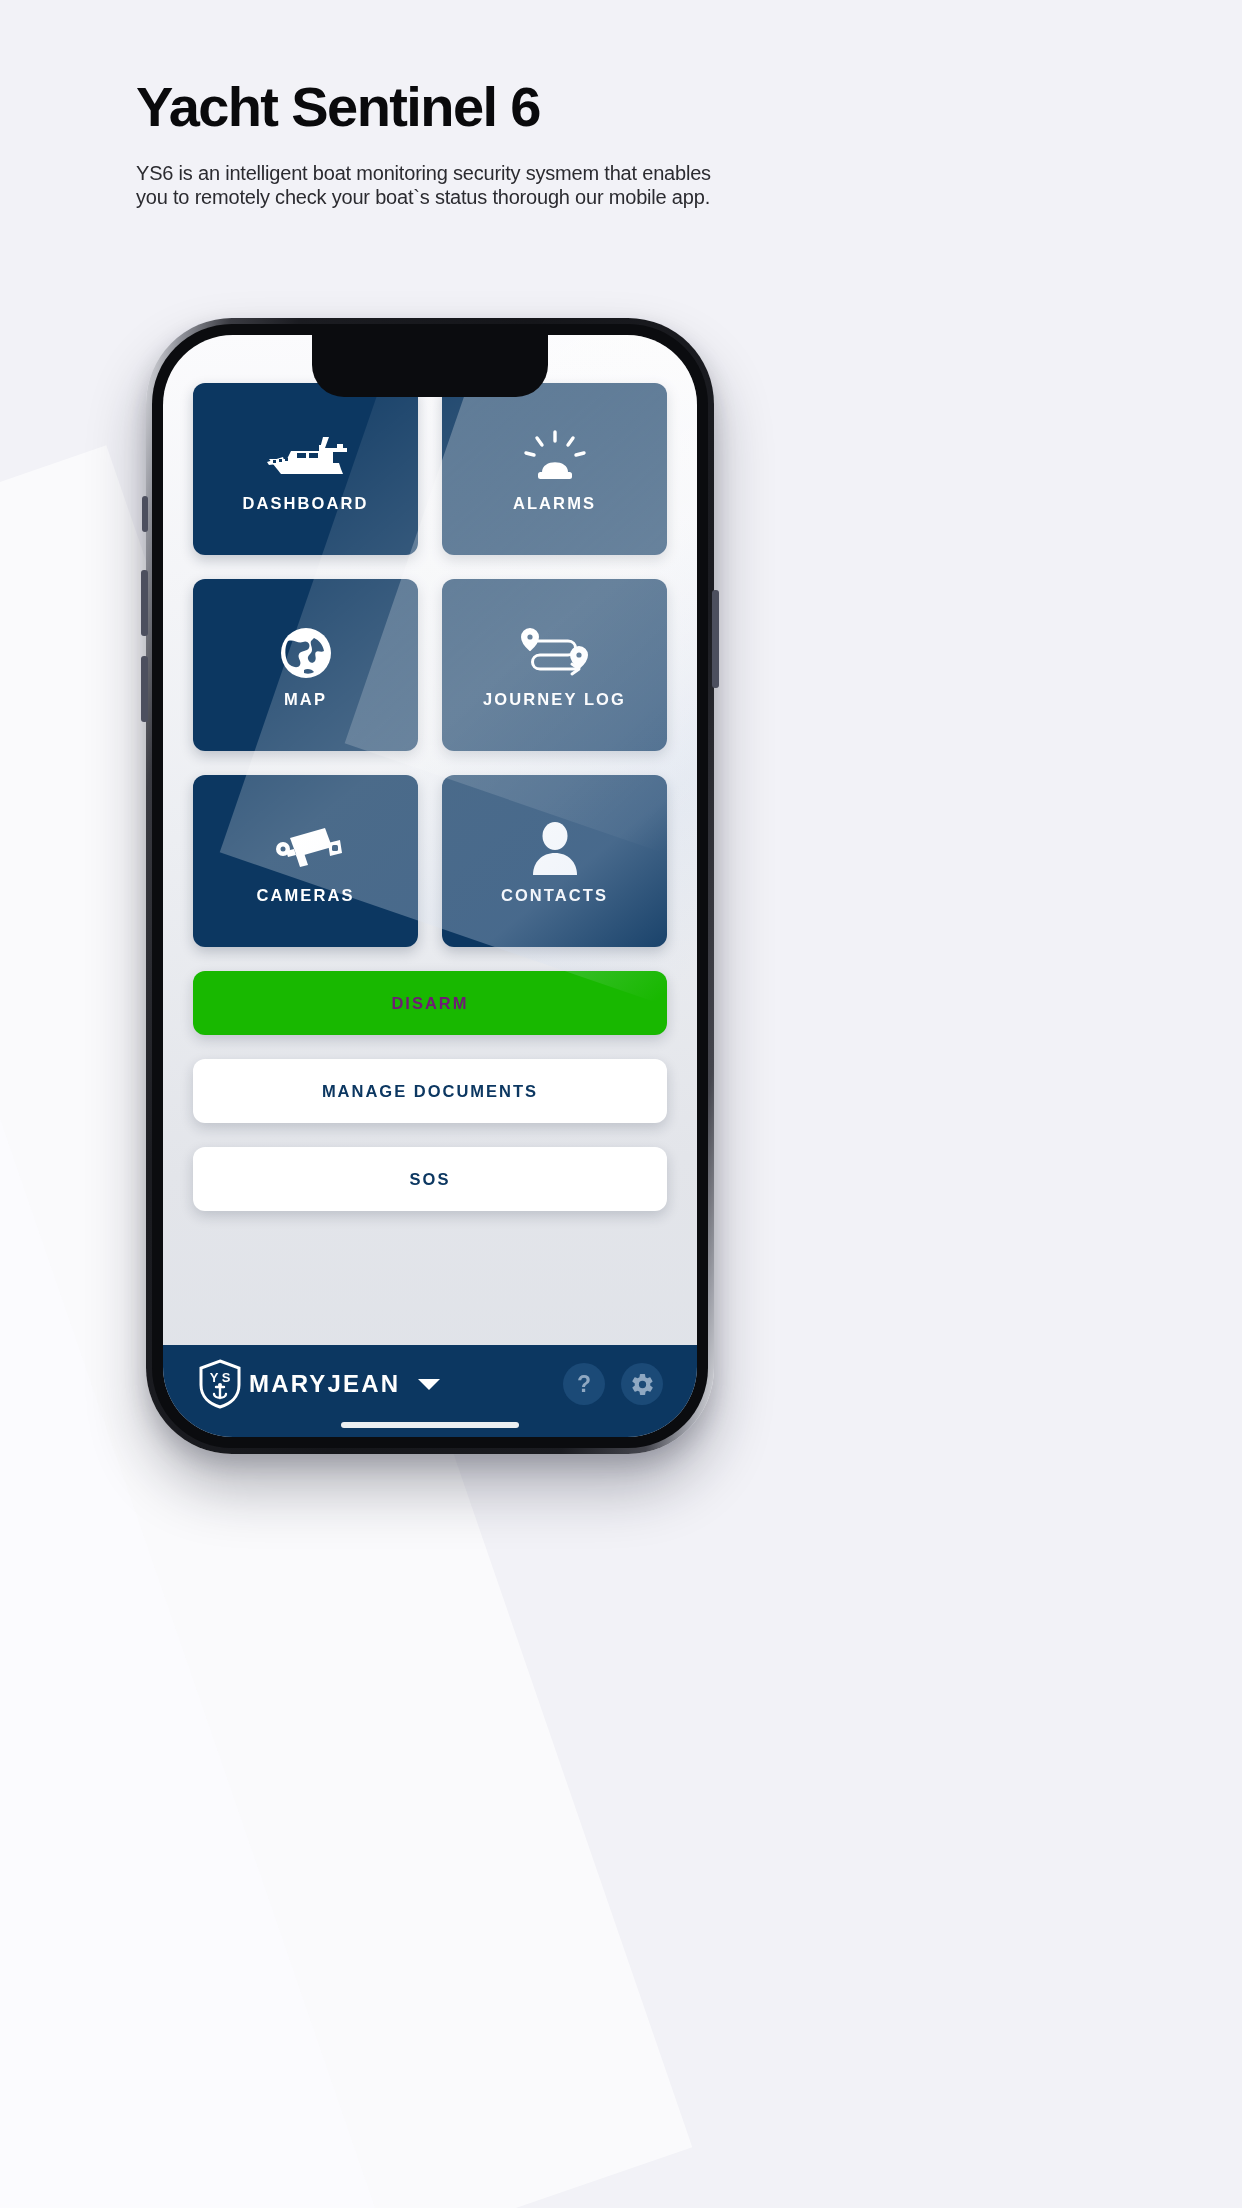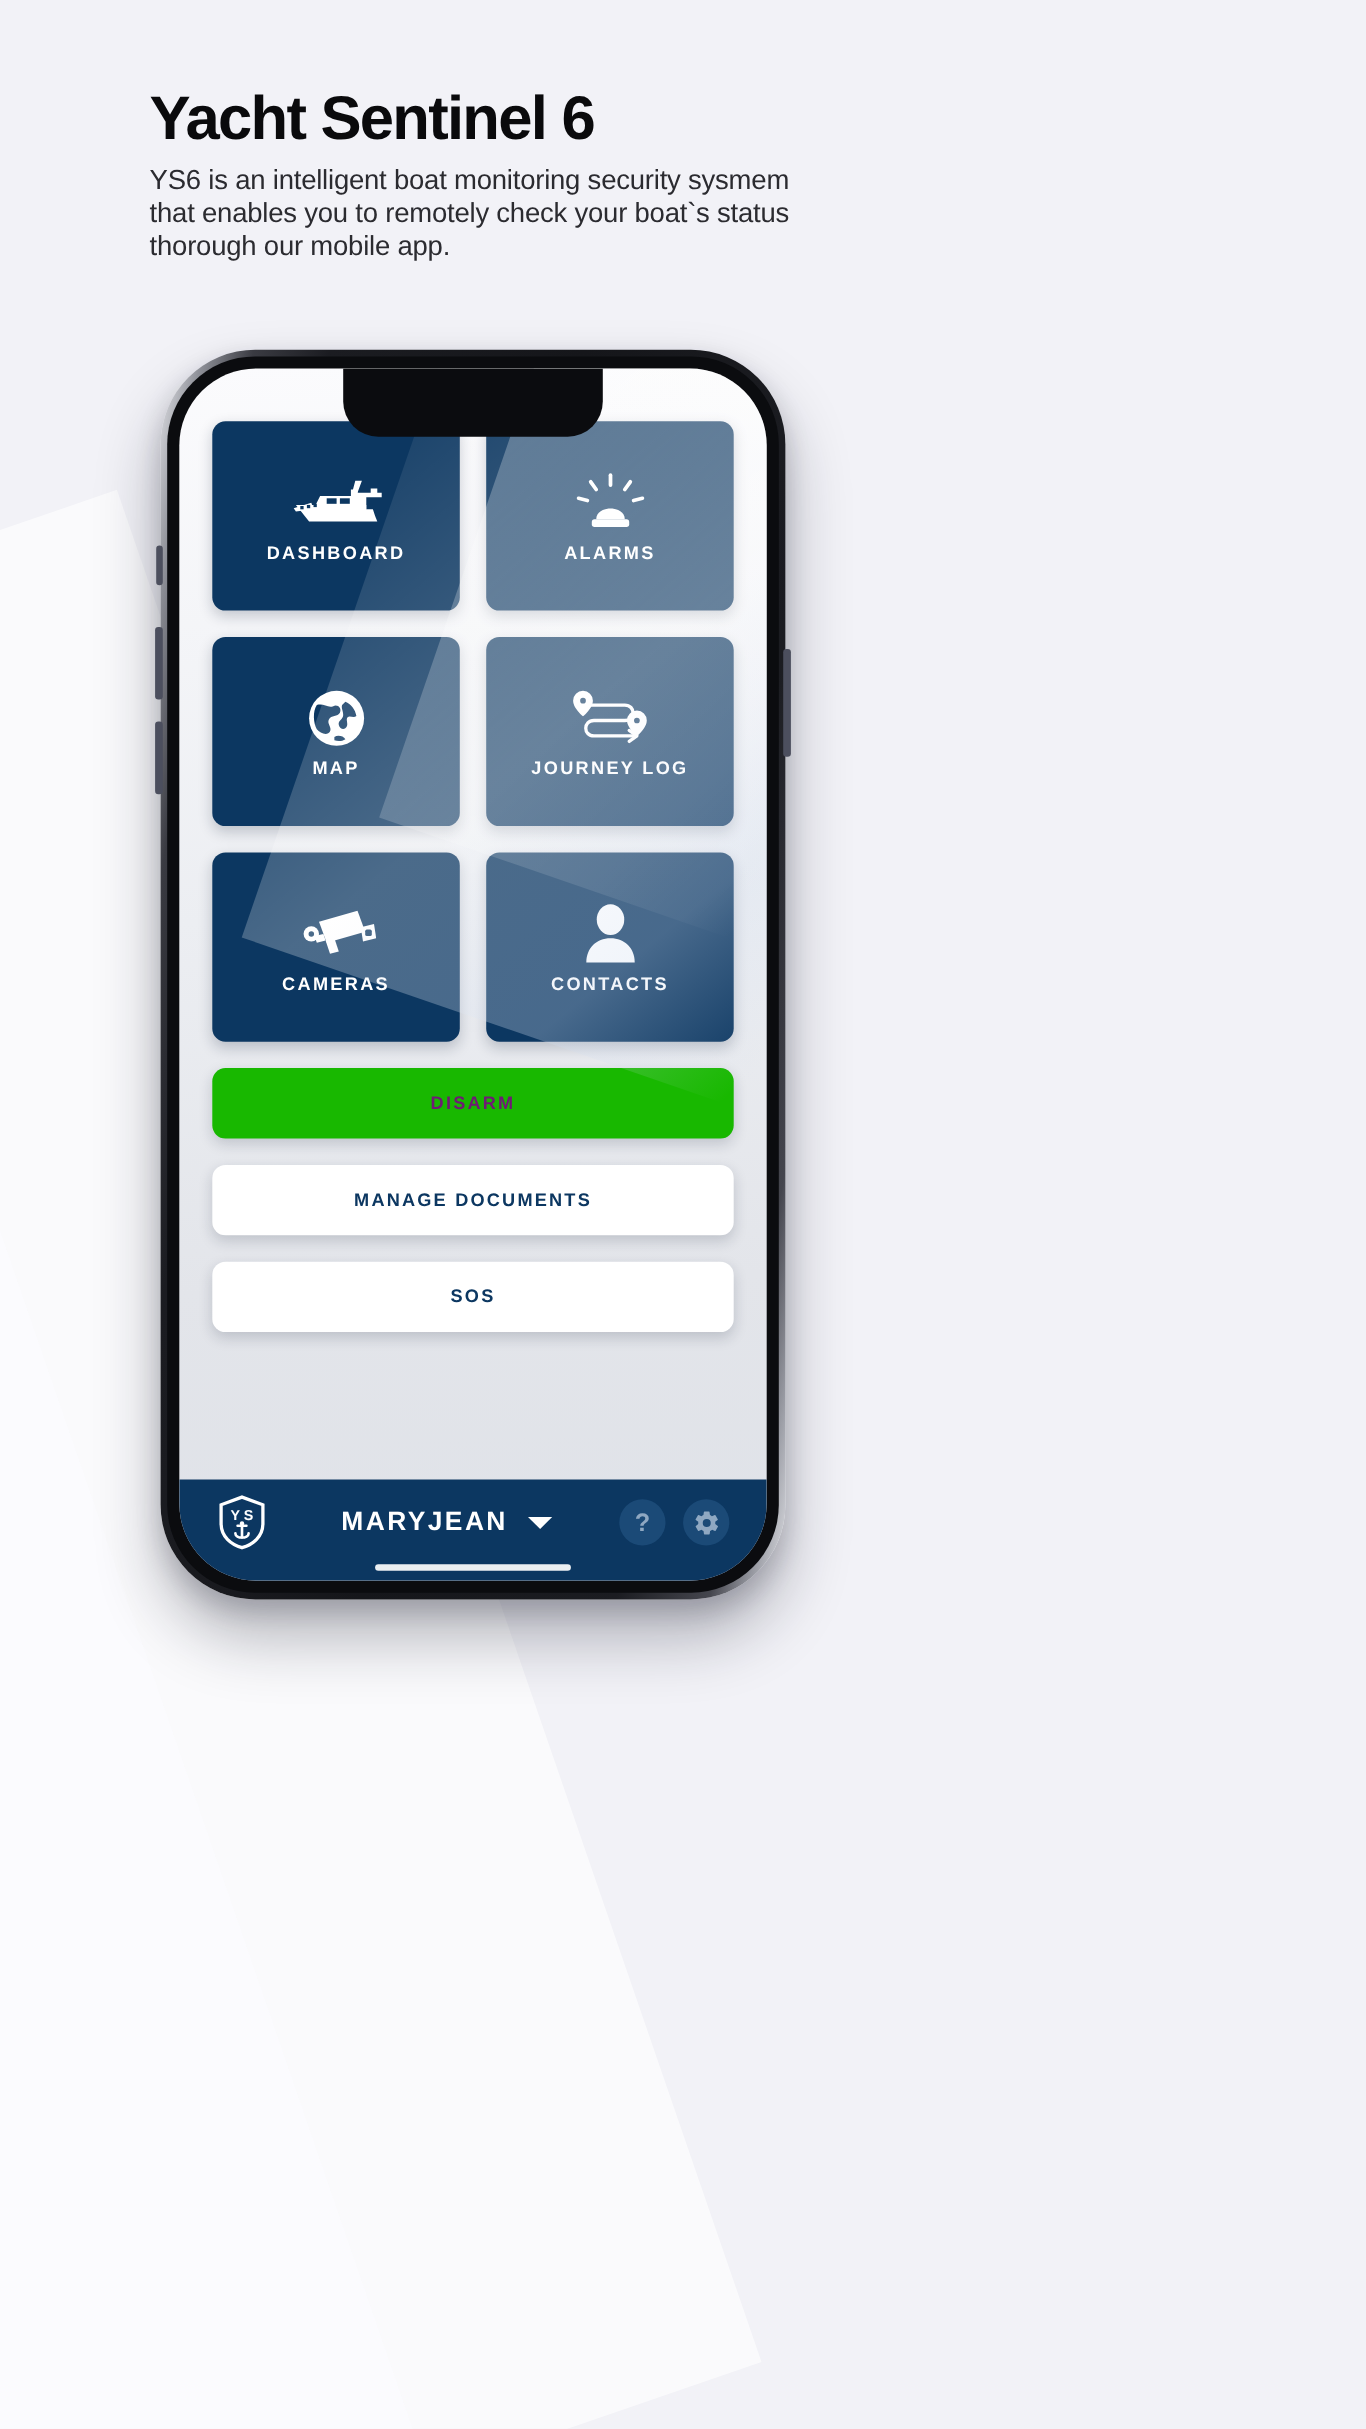--- a/index.html
+++ b/index.html
@@ -31,22 +31,22 @@
 
   .wrap{ position:relative; z-index:2; }
 
   
   .header{ position:absolute; left:136px; top:78px; width:720px; }
   .title{
     font-size:56px; font-weight:bold; color:#0a0a0c;
     letter-spacing:-1.6px; line-height:1.05;
   }
   .desc{
-    margin-top:12px;
-    font-size:25px; line-height:1.21; color:#2b2b30;
+    margin-top:24px;
+    font-size:20px; line-height:1.21; color:#2b2b30;
     font-weight:300; letter-spacing:-.2px;
     width:600px;
   }
 
   
   .phone{
     position:absolute; left:146px; top:318px;
     width:568px; height:1136px;
     border-radius:86px;
     background:linear-gradient(100deg,#e9eaee 0%,#8e9098 5%,#3a3b42 11%,#1b1c21 20%,#15161a 50%,#1b1c21 80%,#45464e 91%,#9fa1a9 96%,#e6e7eb 100%);
@@ -149,21 +149,21 @@
   }
   .logo{
     width:46px; height:52px;
     display:flex; align-items:center; justify-content:center;
     flex:0 0 auto;
   }
   .boatname{
     flex:1; text-align:center;
     color:#ffffff; font-size:24px; font-weight:bold;
     letter-spacing:2.2px;
-    display:flex; align-items:center; justify-content:center; gap:18px;
+    display:flex; align-items:center; gap:18px;
     margin-left:6px;
   }
   .caret{
     width:0; height:0;
     border-left:11px solid transparent;
     border-right:11px solid transparent;
     border-top:11px solid #ffffff;
     display:inline-block;
   }
   .navicons{ display:flex; gap:16px; align-items:center; flex:0 0 auto; }

